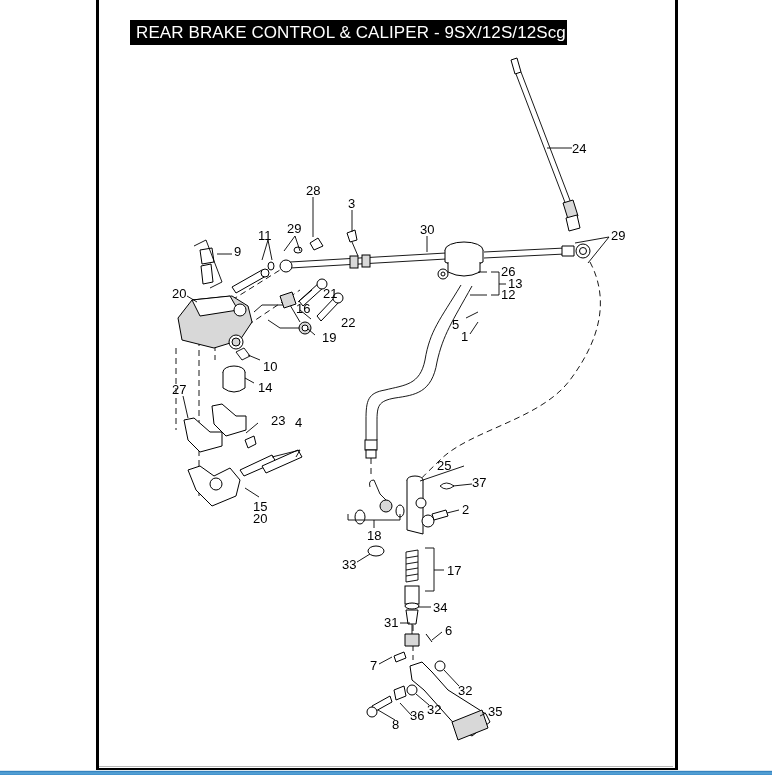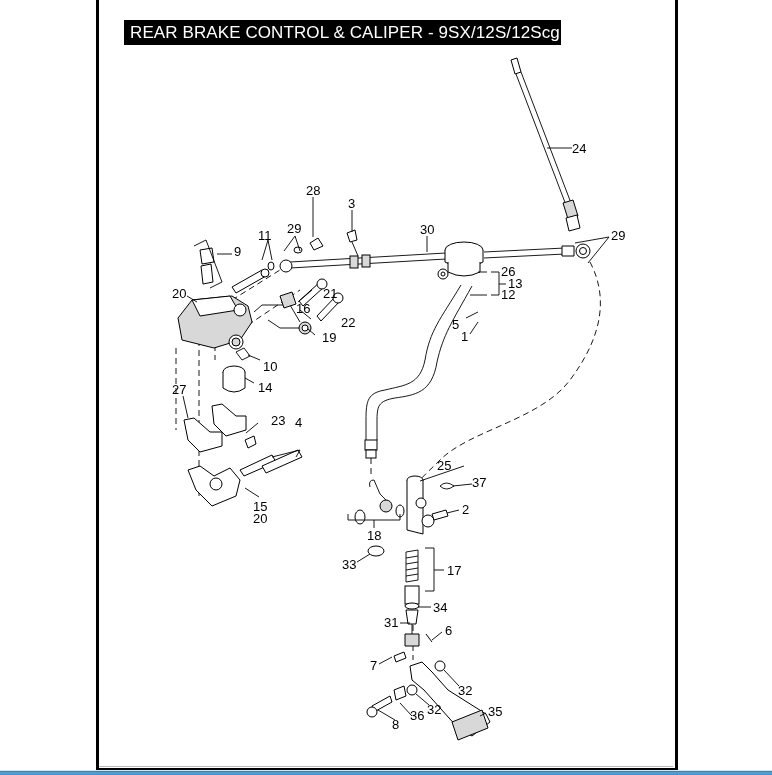--- a/index.html
+++ b/index.html
@@ -1,19 +1,19 @@
 <!DOCTYPE html>
 <html><head>
 <meta charset="utf-8">
 <style>
   html, body { margin: 0; padding: 0; background: #ffffff; }
   body { width: 772px; height: 775px; position: relative; overflow: hidden; font-family: "Liberation Sans", sans-serif; }
   .frame { position: absolute; left: 96px; top: -3px; width: 576px; height: 768px; border: 3px solid #000; box-sizing: content-box; background: #fff; }
   .frame-shadow { position: absolute; left: 99px; top: 766px; width: 574px; height: 1px; background: #b8b8b8; }
-  .title-bar { position: absolute; left: 124px; top: 20px; width: 437px; height: 25px; background: #000; color: #fff; font-size: 17px; line-height: 25px; padding-left: 6px; box-sizing: border-box; white-space: nowrap; letter-spacing: 0.1px; }
+  .title-bar { position: absolute; left: 130px; top: 20px; width: 437px; height: 25px; background: #000; color: #fff; font-size: 17px; line-height: 25px; padding-left: 6px; box-sizing: border-box; white-space: nowrap; letter-spacing: 0.1px; }
   .bottom-strip { position: absolute; left: 0; top: 770px; width: 772px; height: 5px;
     background: linear-gradient(to bottom, #d9e6ef 0px, #d9e6ef 1px, #2a78b8 1px, #5aa6d8 3px, #3d8cc9 5px); }
   svg.diagram { position: absolute; left: 0; top: 0; width: 772px; height: 775px; }
   svg text { font-family: "Liberation Sans", sans-serif; font-size: 13px; fill: #000; }
   .part { fill: #fff; stroke: #000; stroke-width: 1; }
   .partg { fill: #d8d8d8; stroke: #000; stroke-width: 1; }
   .ln { stroke: #000; stroke-width: 0.9; fill: none; }
   .dash { stroke: #000; stroke-width: 0.9; fill: none; stroke-dasharray: 6 4; }
 </style>
 </head>

